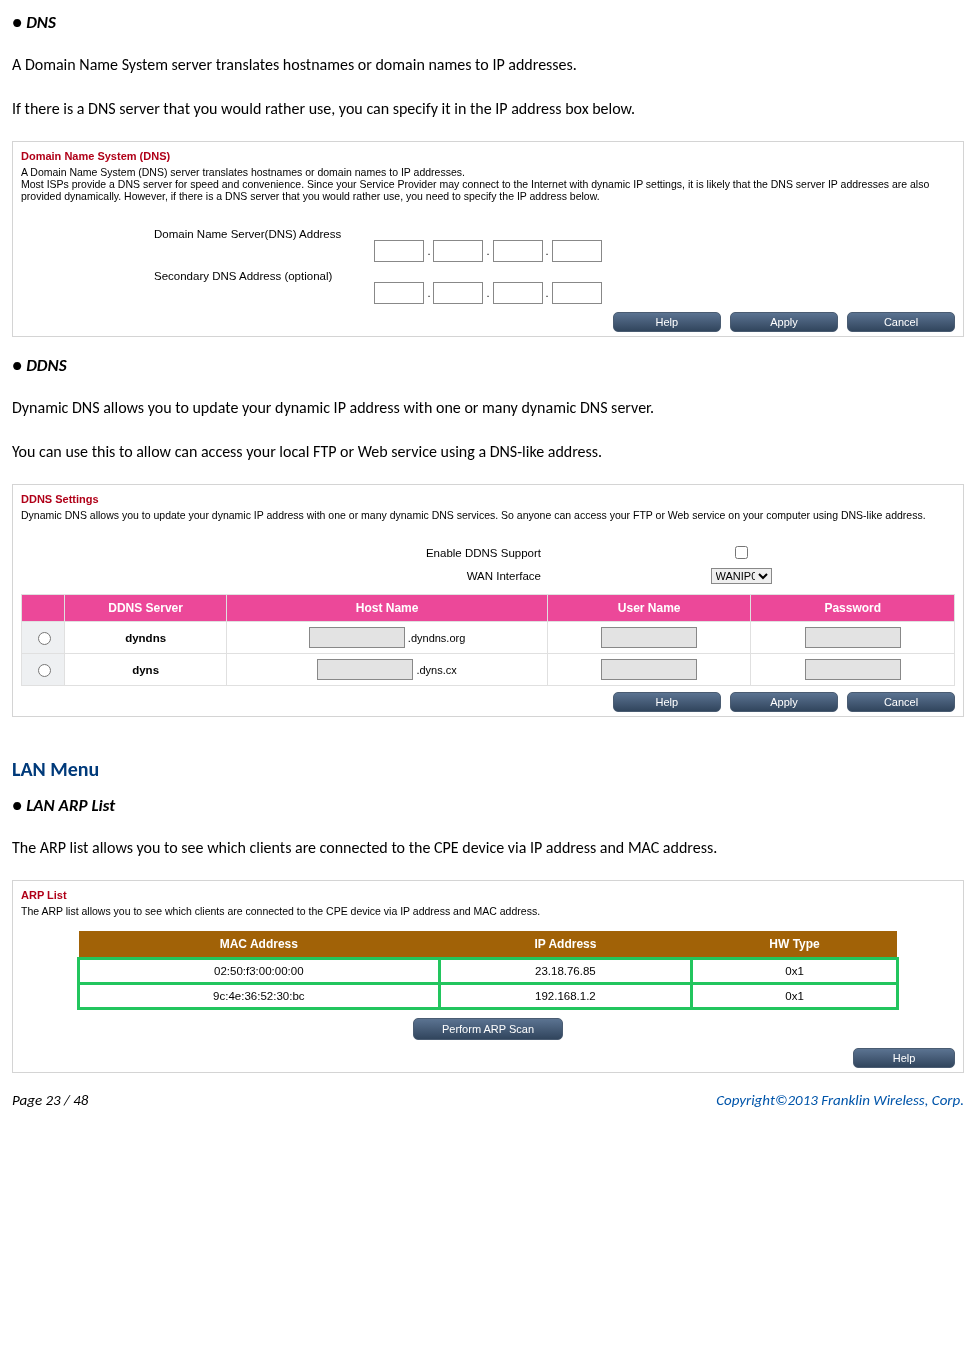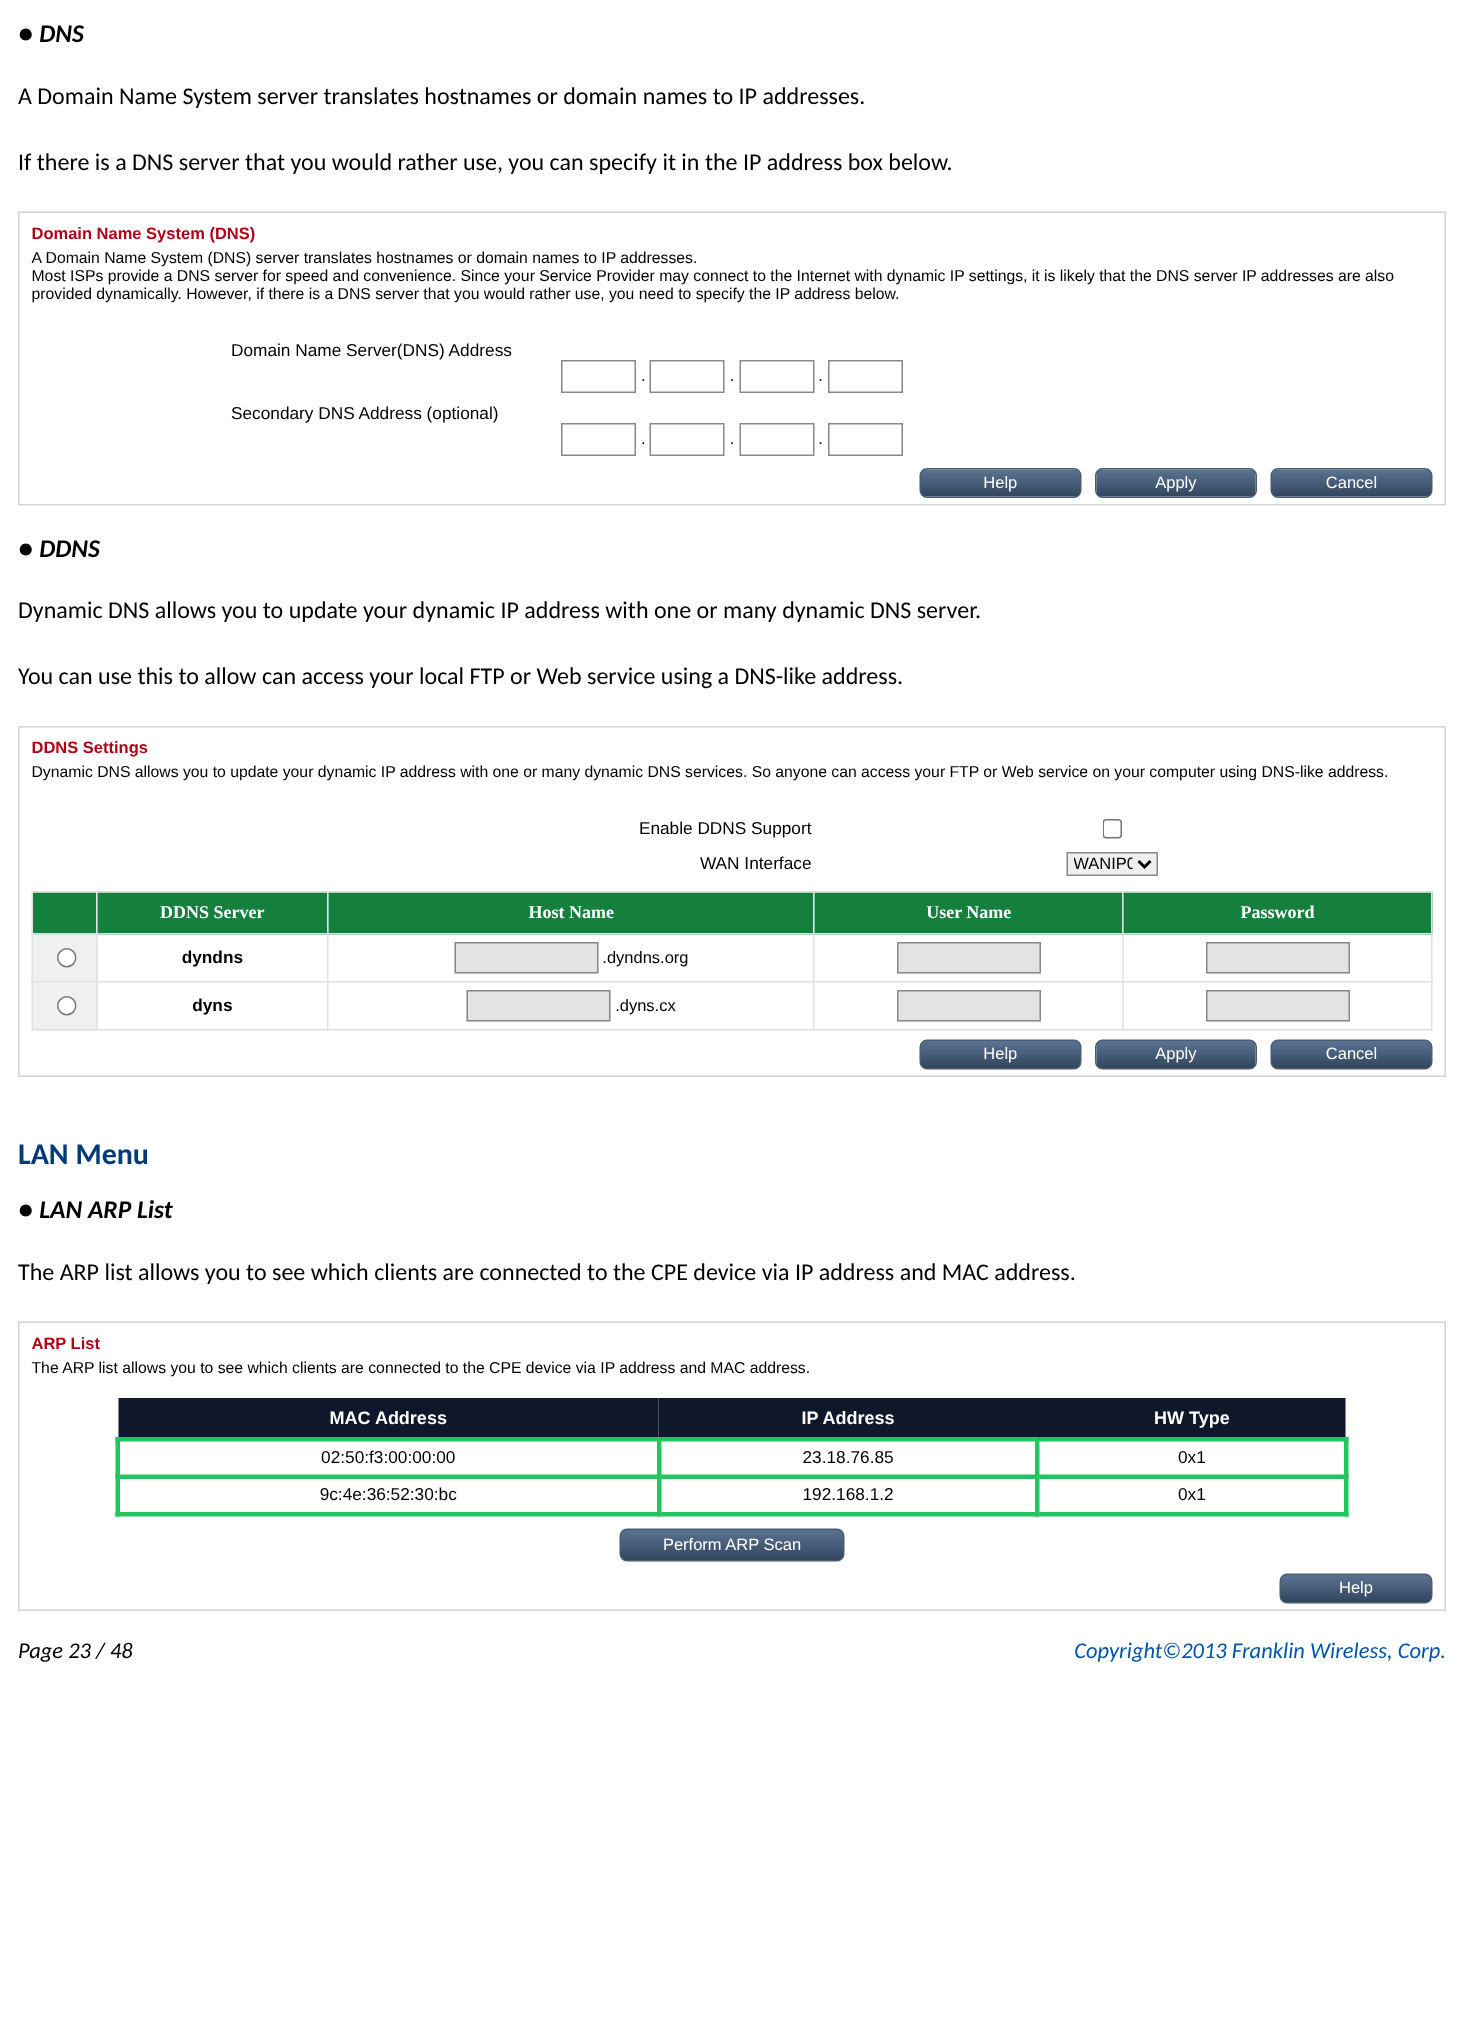--- a/index.html
+++ b/index.html
@@ -40,28 +40,28 @@
     margin-left:6px;
     cursor:pointer;
   }
   .btn3d.single { min-width:60px; padding:3px 20px; }
   .ddns-fieldrow { display:flex; align-items:center; margin:6px 0; }
   .ddns-label { width:520px; text-align:right; padding-right:30px; font-size:11.5px; }
   .ddns-input { width:340px; text-align:center; }
   .ddns-input input[type=checkbox]{ }
   .ddns-input select { font-size:11px; border:1px solid #888; width:61px; }
   table.grid { width:100%; border-collapse:collapse; margin:10px 0 6px 0; }
-  table.grid th { background:#15803d; color:#fff; font-size:12px; font-weight:bold; padding:6px 4px; border:1px solid #e0e0e0;font-family:Liberation Serif, serif; }
+  table.grid th { background:#ec4899; color:#fff; font-size:12px; font-weight:bold; padding:6px 4px; border:1px solid #e0e0e0; }
   table.grid td { border:1px solid #e0e0e0; padding:5px 4px; text-align:center; font-size:11.5px; vertical-align:middle; }
   table.grid td.sel { width:34px; background:#eef0f2; }
   td .inp { width:90px; height:17px; border:1px solid #888; font-size:11px; background:#fff; }
   td .inp.dis { background:#e3e3e3; }
   td .suffix { font-size:11px; margin-left:3px; }
   .arp-table { width:88%; border-collapse:collapse; margin:14px auto 8px auto; }
-  .arp-table th { background:#0f172a; color:#fff; font-size:12px; font-weight:bold; padding:6px 4px; }
+  .arp-table th { background:#a16207; color:#fff; font-size:12px; font-weight:bold; padding:6px 4px; }
   .arp-table td { border:3px solid #22c55e; padding:5px 4px; text-align:center; font-size:11.5px; }
   .arp-scan-row { text-align:center; margin:4px 0 8px 0; }
   .scanbtn {
     display:inline-block;
     background:linear-gradient(#5b7391,#31455d);
     color:#fff;
     font-size:11px;
     padding:4px 28px;
     border:1px solid #4a5c72;
     border-radius:5px;

